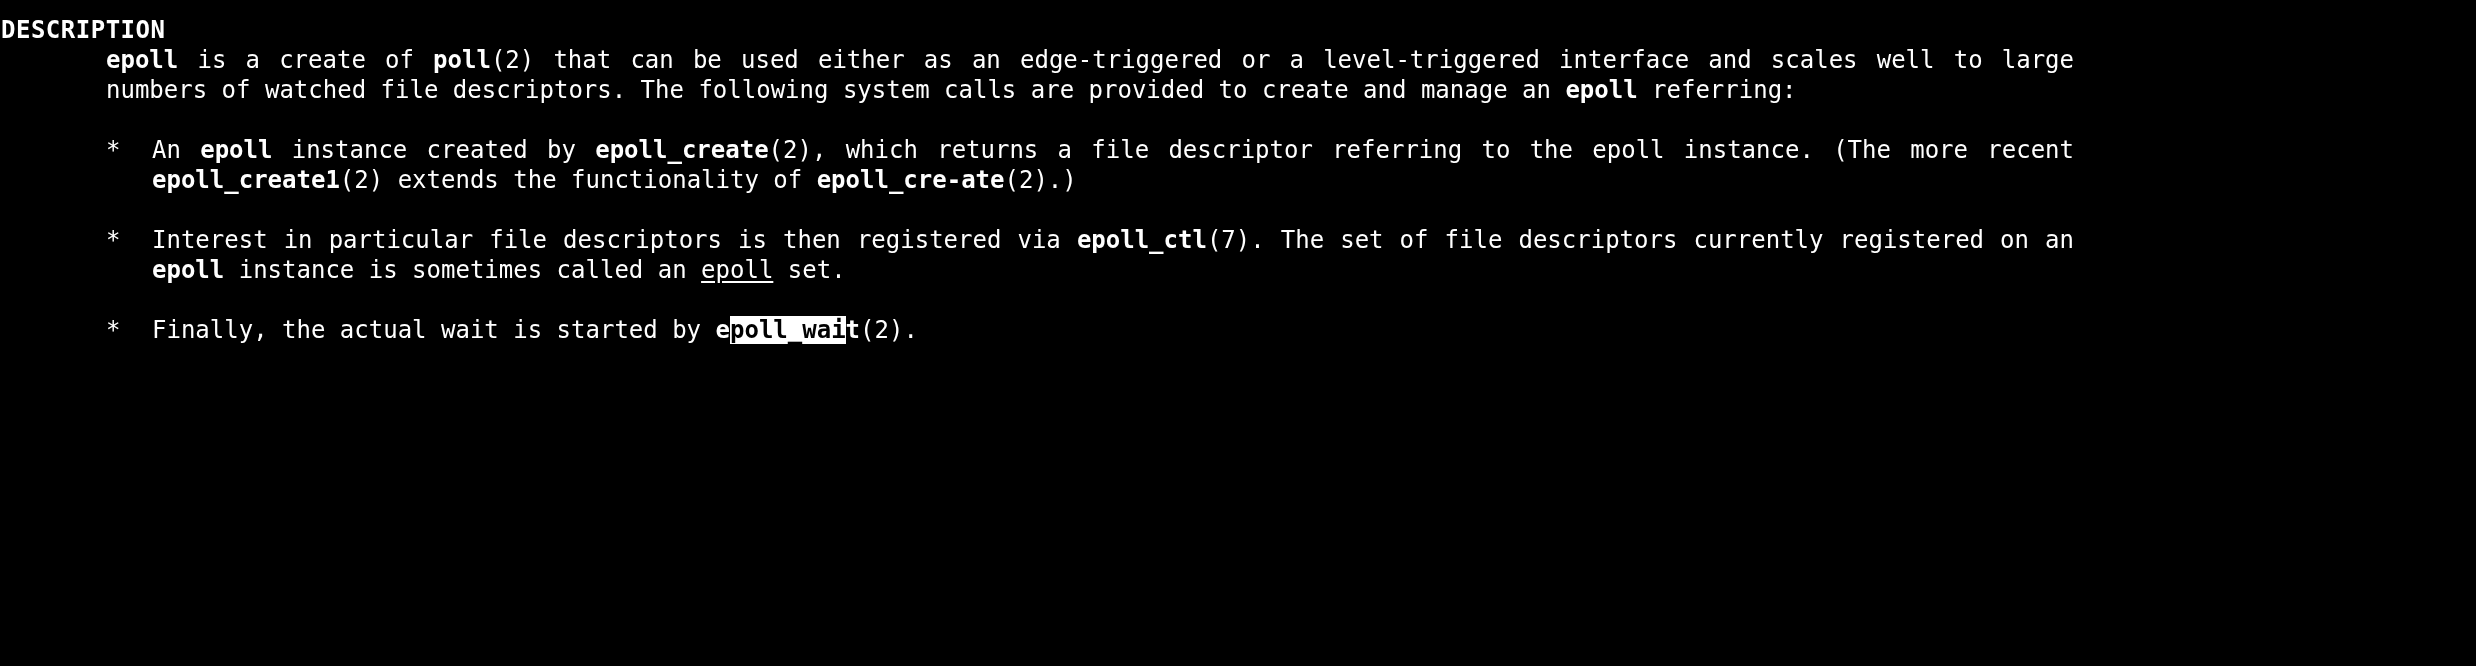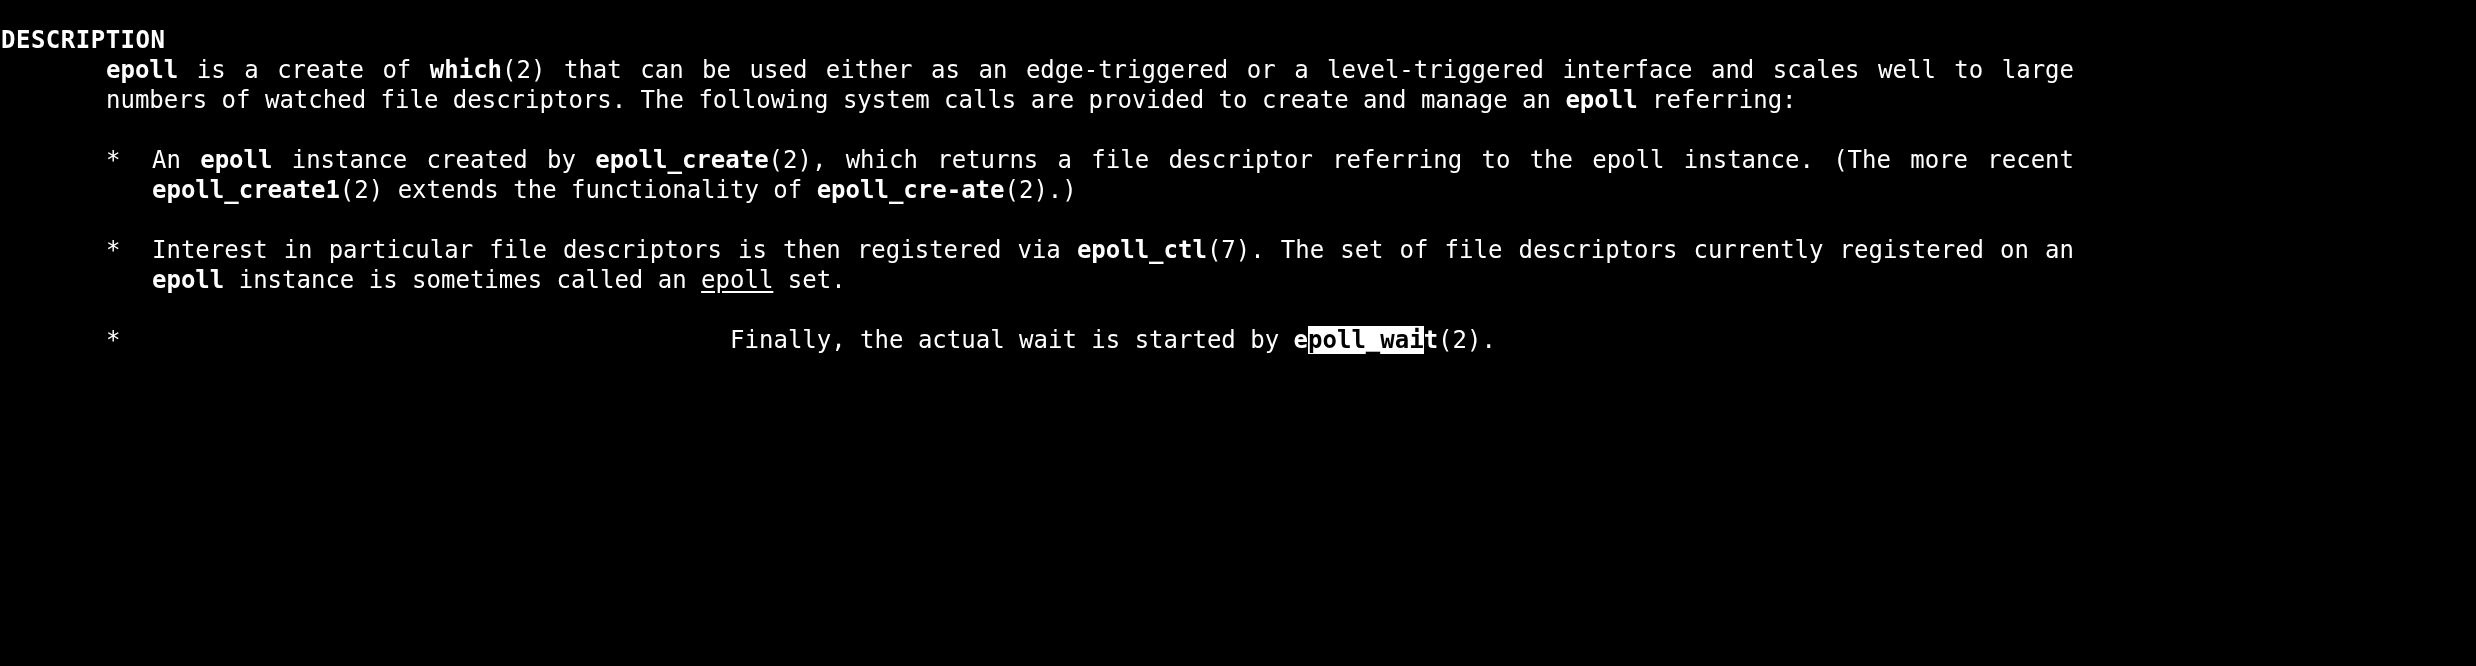--- a/index.html
+++ b/index.html
@@ -8,21 +8,21 @@
     background: #000;
     color: #fff;
     font-family: "DejaVu Sans Mono", "Liberation Mono", Consolas, monospace;
     font-size: 24px;
     line-height: 1.25;
   }
   .page {
     box-sizing: border-box;
     width: 2104px;
     min-height: 666px;
-    padding-top: 25px;
+    padding-top: 15px;
     position: relative;
   }
   .section-header {
     font-weight: 700;
     padding-left: 1px;
     letter-spacing: 0.5px;
   }
   .body {
     padding-left: 0;
     margin-left: 0;
@@ -66,31 +66,31 @@
 </head>
 <body>
 
 <div class="page">
 
   <div class="section-header">DESCRIPTION</div>
 
   <div class="body">
 
     <div class="para">
-      <b>epoll</b><span>  is  a create of </span><b>which</b><span>(2) that can be used either as an edge-triggered or a level-triggered interface and scales well to large numbers of watched file  descriptors.   The  following  system calls are provided to create and manage an </span><b>epoll</b><span> referring:</span>
+      <b>epoll</b><span>  is  a create of </span><b>poll</b><span>(2) that can be used either as an edge-triggered or a level-triggered interface and scales well to large numbers of watched file  descriptors.   The  following  system calls are provided to create and manage an </span><b>epoll</b><span> referring:</span>
     </div>
 
     <div class="bullet">
       <span>An </span><b>epoll</b><span> instance created by </span><b>epoll_create</b><span>(2), which returns a file descriptor referring to the epoll instance.  (The more recent </span><b>epoll_create1</b><span>(2) extends  the  functionality  of  </span><b>epoll_cre‐ate</b><span>(2).)</span>
     </div>
 
     <div class="bullet">
       <span>Interest  in particular file descriptors is then registered via </span><b>epoll_ctl</b><span>(7).  The set of file descriptors currently registered on an </span><b>epoll</b><span> instance is sometimes called an </span><span class="u">epoll</span><span> set.</span>
     </div>
 
-    <div class="bullet" style="text-align:center;">
+    <div class="bullet" style="text-align:left;">
       <span>Finally, the actual wait is started by </span><b><span>e</span><span class="sel">poll_wai</span><span>t</span></b><span>(2).</span>
     </div>
 
   </div>
 
 
 </div>
 
 </body></html>

